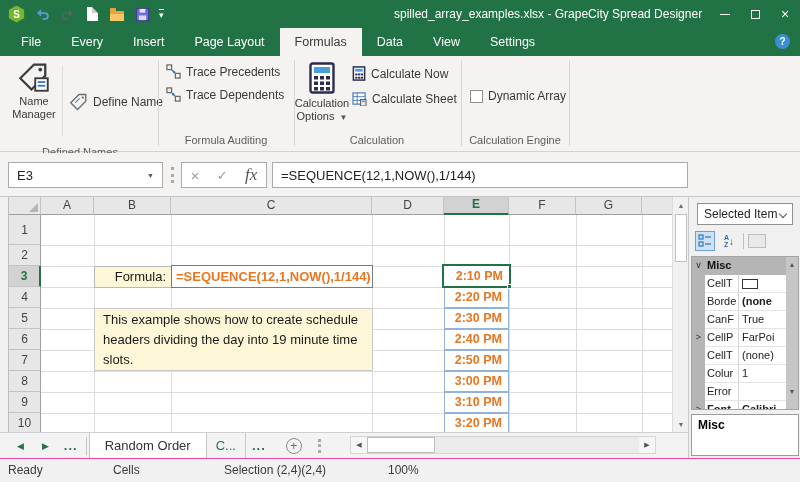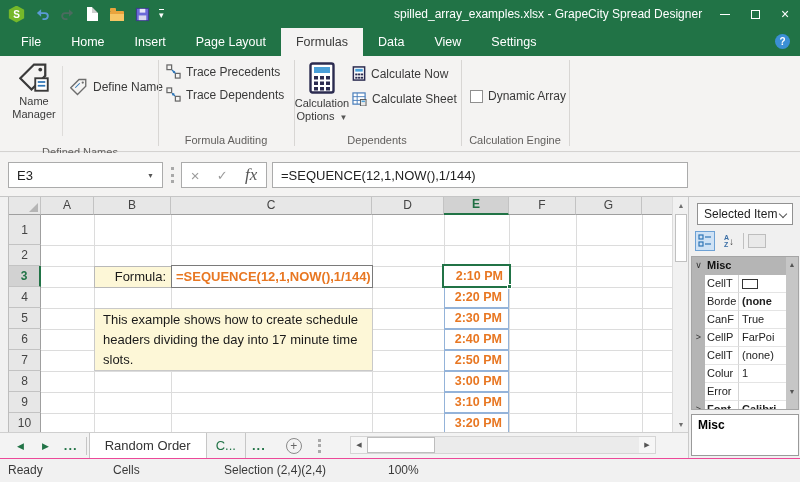--- a/index.html
+++ b/index.html
@@ -174,21 +174,21 @@
       </div>
     <div class="winbtn">
         <div class="max-box"></div>
       </div>
     <div class="winbtn">×</div>
   </div>
 </div>
 
 <div class="tabrow">
   <div class="rtab">File</div>
-  <div class="rtab">Home</div>
+  <div class="rtab">Every</div>
   <div class="rtab">Insert</div>
   <div class="rtab">Page Layout</div>
   <div class="rtab active">Formulas</div>
   <div class="rtab">Data</div>
   <div class="rtab">View</div>
   <div class="rtab">Settings</div>
 </div>
 <div class="helpicon">?</div>
 
 <div class="ribbon">
@@ -197,21 +197,21 @@
     <svg width="30" height="30" viewBox="0 0 24 24">
       <path d="M12 2 h9 v9 L10 22 L1 13 Z" fill="none" stroke="#3a3a3a" stroke-width="1.8"></path>
       <circle cx="17" cy="6" r="1.5" fill="#3a3a3a"></circle>
       <rect x="13" y="13" width="10" height="10" fill="#fff" stroke="#3a3a3a" stroke-width="1.5"></rect>
       <line x1="15" y1="16" x2="21" y2="16" stroke="#2e75b6" stroke-width="1.4"></line>
       <line x1="15" y1="19" x2="21" y2="19" stroke="#2e75b6" stroke-width="1.4"></line>
     </svg>
     <span>Name Manager</span>
   </div>
   <div style="position:absolute;left:62px;top:10px;height:70px;width:1px;background:#dedcda;"></div>
-  <div class="smallitem" style="left:70px;top:72px;transform:translateY(-50px);text-align:center;">
+  <div class="smallitem" style="left:70px;top:87px;transform:translateY(-50px);text-align:center;">
     <svg width="18" height="18" viewBox="0 0 24 24">
       <path d="M12 2 h9 v9 L10 22 L1 13 Z" fill="none" stroke="#6d6d6d" stroke-width="1.8"></path>
       <circle cx="17" cy="6" r="1.5" fill="#6d6d6d"></circle>
       <line x1="7" y1="13" x2="13" y2="7" stroke="#2e75b6" stroke-width="1.4"></line>
     </svg>
     <span>Define Name</span>
   </div>
   <div class="glabel" style="left:4px;width:152px;margin-top:12px;">Defined Names</div>
   <div class="gsep" style="left:158px;"></div>
 
@@ -279,21 +279,21 @@
     <svg width="15" height="14" viewBox="0 0 16 15">
       <rect x="1" y="1" width="13" height="12" fill="#fff" stroke="#4a7ebb" stroke-width="1.3"></rect>
       <line x1="1" y1="5" x2="14" y2="5" stroke="#4a7ebb"></line>
         <line x1="1" y1="9" x2="14" y2="9" stroke="#4a7ebb"></line>
       <line x1="5.5" y1="1" x2="5.5" y2="13" stroke="#4a7ebb"></line>
       <rect x="9" y="8" width="6" height="7" fill="#e9e9e9" stroke="#555" stroke-width="1"></rect>
       <rect x="10.2" y="9.2" width="3.6" height="1.6" fill="#4a9fd8"></rect>
     </svg>
     <span>Calculate Sheet</span>
   </div>
-  <div class="glabel" style="left:294px;width:166px;">Dependents</div>
+  <div class="glabel" style="left:294px;width:166px;">Calculation</div>
   <div class="gsep" style="left:461px;"></div>
 
   <div class="smallitem" style="left:470px;top:33px;">
     <span class="checkbox"></span>
     <span>Dynamic Array</span>
   </div>
   <div class="glabel" style="left:461px;width:108px;">Calculation Engine</div>
   <div class="gsep" style="left:569px;"></div>
 </div>
 
@@ -334,21 +334,21 @@
     <div class="rh" style="height:21px">6</div>
     <div class="rh" style="height:21px">7</div>
     <div class="rh" style="height:21px">8</div>
     <div class="rh" style="height:21px">9</div>
     <div class="rh" style="height:21px">10</div>
   </div>
   <div class="gridlines"></div>
 
   <div class="b3">Formula:</div>
   <div class="c3">=SEQUENCE(12,1,NOW(),1/144)</div>
-  <div class="notebox">This example shows how to create schedule headers dividing the day into 17 minute time slots.</div>
+  <div class="notebox">This example shows how to create schedule headers dividing the day into 19 minute time slots.</div>
 
   <div class="timecell" style="top:90px">2:20 PM</div>
   <div class="timecell" style="top:111px">2:30 PM</div>
   <div class="timecell" style="top:132px">2:40 PM</div>
   <div class="timecell" style="top:153px">2:50 PM</div>
   <div class="timecell" style="top:174px">3:00 PM</div>
   <div class="timecell" style="top:195px">3:10 PM</div>
   <div class="timecell" style="top:216px">3:20 PM</div>
   <div class="e3sel">
     <span>2:10 PM</span>

